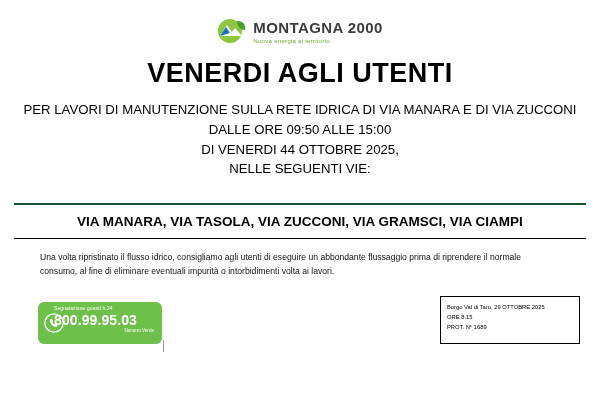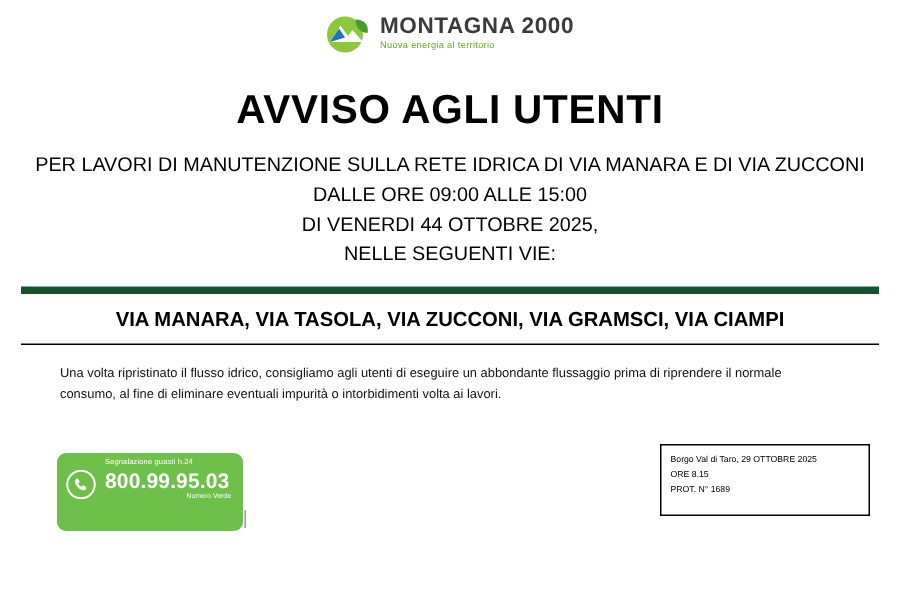--- a/index.html
+++ b/index.html
@@ -13,21 +13,21 @@
     font-family: "Liberation Sans", sans-serif;
     color: #000000;
     overflow: hidden;
     position: relative;
   }
 
   
   .logo-row {
     display: flex;
     justify-content: center;
-    align-items: flex-start;
+    align-items: flex-end;
     padding-top: 10px;
     height: 34px;
   }
   .logo-mark {
     width: 30px;
     height: 26px;
     position: relative;
     margin-right: 6px;
     flex: none;
   }
@@ -78,22 +78,22 @@
   }
   .body-mid {
     font-size: 13.2px;
     line-height: 1.5;
   }
   .underline {
   }
 
   
   .streets-box {
-    margin: 12px 14px 0 14px;
-    border-top: 5px solid #14532d;
+    margin: 24px 14px 0 14px;
+    border-top: 2px solid #14532d;
     border-bottom: 1px solid #000;
     padding: 9px 0 9px 0;
     text-align: center;
     font-size: 13.5px;
     font-weight: bold;
   }
 
   
   .note {
     margin: 11px auto 0 auto;
@@ -111,26 +111,26 @@
     top: 296px;
     height: 70px;
   }
 
   
   .green-badge {
     position: absolute;
     left: 38px;
     top: 6px;
     width: 124px;
-    height: 52px;
+    height: 42px;
     background: #6fc04a;
     border-radius: 6px;
     color: #ffffff;
     box-sizing: border-box;
-    padding: 3px 4px 3px 32px;
+    padding: 3px 4px 3px 16px;
   }
   .green-badge .phone-ico {
     position: absolute;
     left: 6px;
     top: 11px;
     width: 20px;
     height: 20px;
   }
   .badge-top {
     font-size: 5px;
@@ -187,25 +187,25 @@
       <path d="M3 18 L9 9 L13 15 Z" fill="#1b75bb"></path>
       <path d="M20 3 C27 3 29 8 28 12 C24 12 20 9 20 3 Z" fill="#4a9b2f"></path>
     </svg>
   </div>
   <div class="logo-text">
     <div class="logo-title">MONTAGNA 2000</div>
     <div class="logo-sub">Nuova energia al territorio</div>
   </div>
 </div>
 
-<div class="headline">AVVISO AGLI UTENTI</div>
+<div class="headline">VENERDI AGLI UTENTI</div>
 
 <div class="body-block">
   <div class="body-line">PER LAVORI DI MANUTENZIONE SULLA RETE IDRICA DI VIA MANARA E DI VIA ZUCCONI</div>
-  <div class="body-mid">DALLE ORE 09:00 ALLE 15:00</div>
+  <div class="body-mid">DALLE ORE 09:50 ALLE 15:00</div>
   <div class="body-mid">DI VENERDI 44 OTTOBRE 2025,</div>
   <div class="body-mid underline">NELLE SEGUENTI VIE:</div>
 </div>
 
 <div class="streets-box">VIA MANARA, VIA TASOLA, VIA ZUCCONI, VIA GRAMSCI, VIA CIAMPI</div>
 
 <div class="note">
   <div>Una volta ripristinato il flusso idrico, consigliamo agli utenti di eseguire un abbondante flussaggio prima di riprendere il normale</div>
   <div>consumo, al fine di eliminare eventuali impurità o intorbidimenti volta ai lavori.</div>
 </div>

